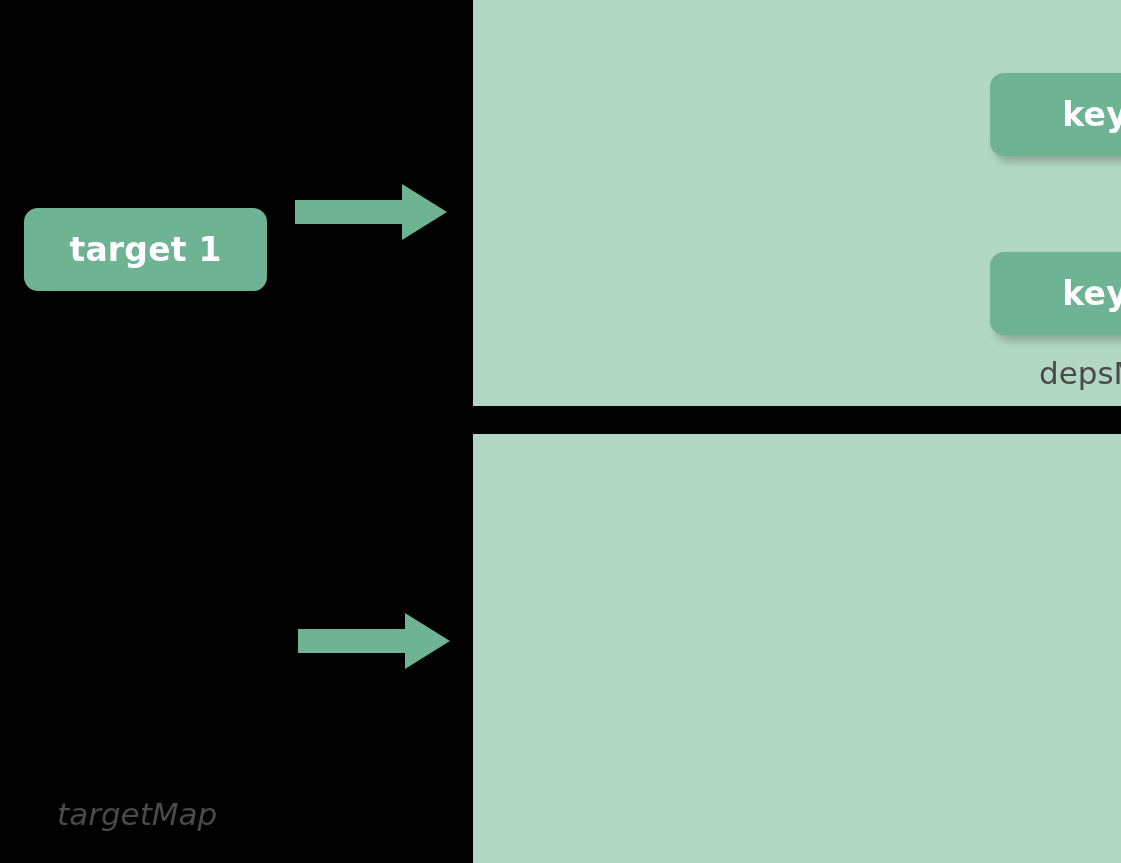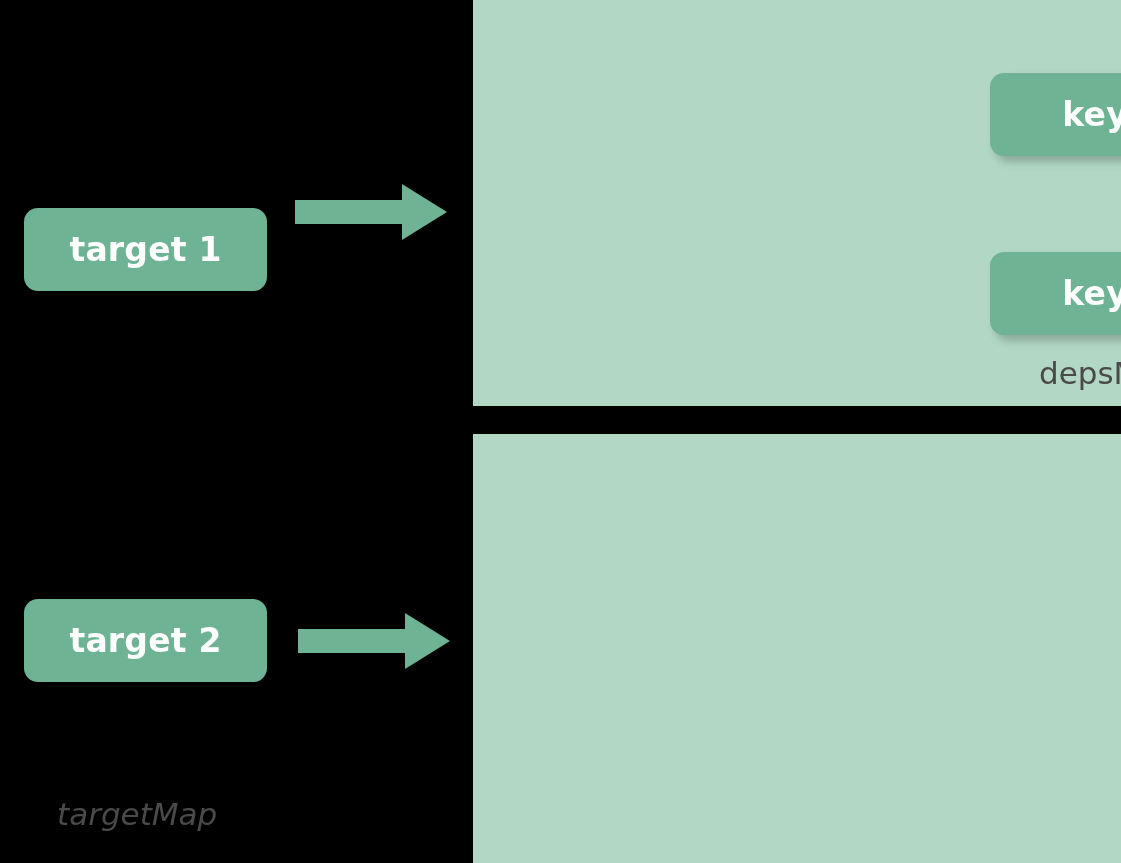--- a/index.html
+++ b/index.html
@@ -148,23 +148,20 @@
 
     
 
     
   </div>
 
   <div id="target-1-box" class="node green">
     <span class="node-label">target 1</span>
   </div>
 
-  <div id="target-2-box" class="node green">
-    <span class="node-label">target 2</span>
-  </div>
 
   <svg id="block-arrow-1" class="block-arrow" viewBox="0 0 152 56">
     <polygon points="0,16 107,16 107,0 152,28 107,56 107,40 0,40" fill="#6eb394"></polygon>
   </svg>
 
   <svg id="block-arrow-2" class="block-arrow" viewBox="0 0 152 56">
     <polygon points="0,16 107,16 107,0 152,28 107,56 107,40 0,40" fill="#6eb394"></polygon>
   </svg>
 
   <div id="caption-targetmap" class="caption">targetMap</div>

